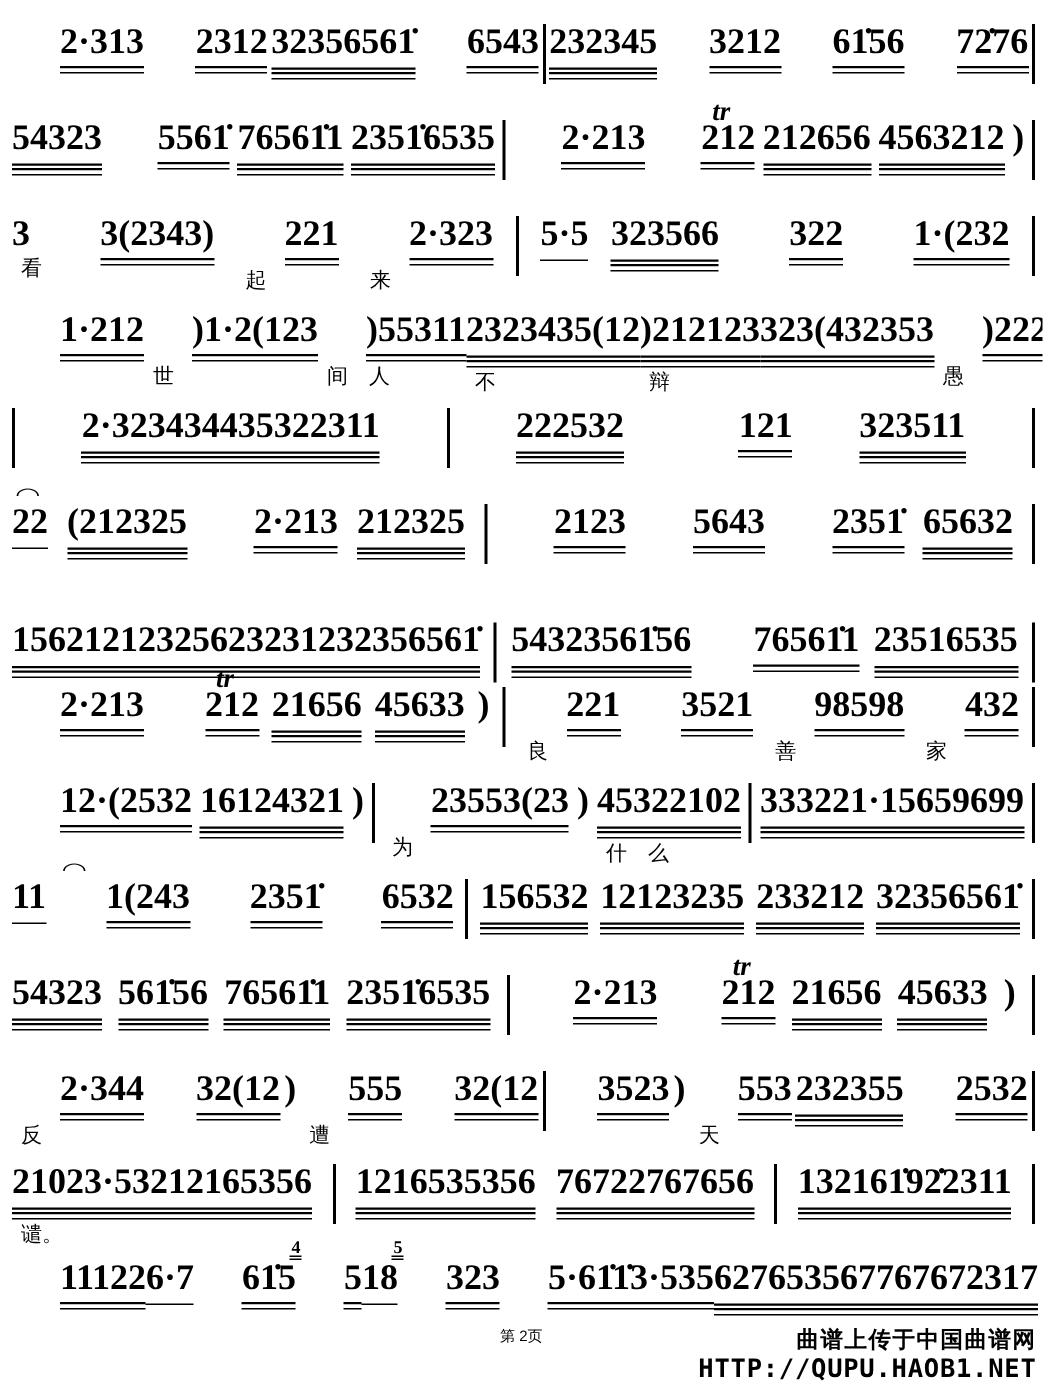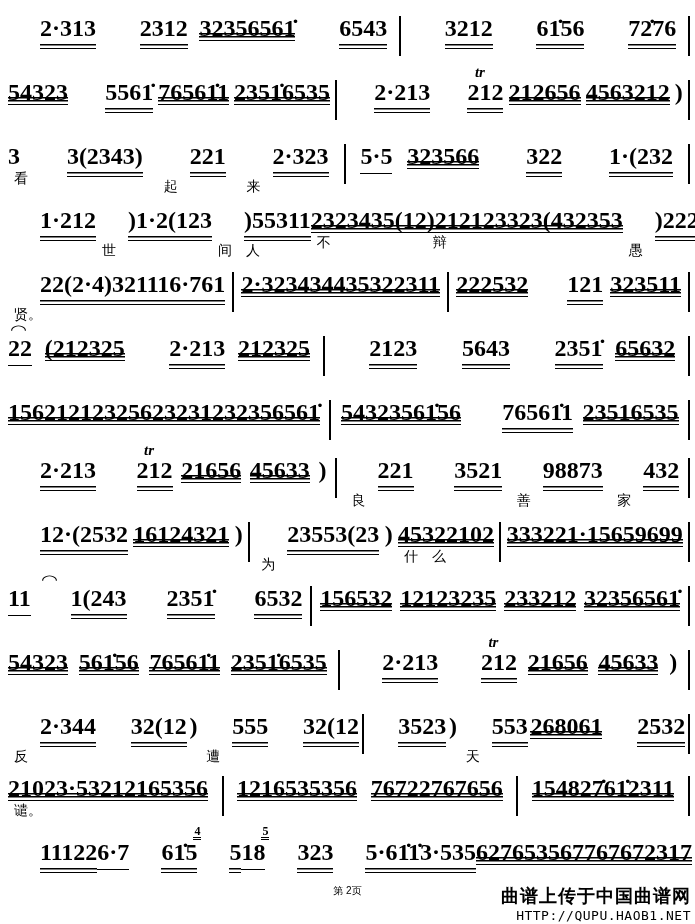--- a/index.html
+++ b/index.html
@@ -17,63 +17,64 @@
     display:inline-block;font-weight:bold;font-size:24px;line-height:1.05;
     white-space:nowrap;letter-spacing:0px;
   }
   .u1{padding-bottom:5px;background-image:linear-gradient(#000,#000);
       background-repeat:no-repeat;background-size:100% 1.5px;background-position:0 100%;}
   .u2{padding-bottom:8px;
       background-image:linear-gradient(#000,#000),linear-gradient(#000,#000);
       background-repeat:no-repeat;
       background-size:100% 1.5px,100% 1.5px;
       background-position:0 100%,0 calc(100% - 3.5px);margin-left:32px;}
-  .u3{padding-bottom:0;
+  .u3{padding-bottom:12px;
       background-image:linear-gradient(#000,#000),linear-gradient(#000,#000),linear-gradient(#000,#000);
       background-repeat:no-repeat;
       background-size:100% 1.5px,100% 1.5px,100% 1.5px;
       background-position:0 100%,0 calc(100% - 3.5px),0 calc(100% - 7px);}
   .bar{width:2px;height:40px;background:#000;margin-top:0;}
   .lyric{
     position:absolute;top:100%;left:6px;margin-top:1px;
     font-family:"Liberation Sans",sans-serif;font-size:14px;white-space:pre;
   }
   .orn{position:absolute;line-height:1;}
-  .orn-tr{top:-15px;left:58%;font-style:italic;font-size:15px;font-weight:bold;}
+  .orn-tr{top:-15px;left:58%;font-style:italic;font-size:18px;font-weight:bold;}
   .orn-arc{top:-13px;left:2px;font-size:13px;transform:scaleX(1.5);transform-origin:left;}
   .orn-grace{
     top:-15px;left:-4px;font-size:12px;font-weight:bold;
     border-bottom:3px double #000;padding:0 1px;
   }
   .page-num{
     position:absolute;top:884px;left:0;right:0;text-align:center;
     font-family:"Liberation Sans",sans-serif;font-size:10px;
   }
   .credit{
     position:absolute;right:4px;bottom:1px;text-align:right;
     font-family:"Liberation Sans",sans-serif;
   }
-  .credit-cn{font-size:18px;font-weight:bold;letter-spacing:1px;}
-  .credit-url{font-family:"DejaVu Sans Mono",monospace;font-size:13px;font-weight:normal;letter-spacing:0.5px;}
+  .credit-cn{font-size:15px;font-weight:bold;letter-spacing:1px;}
+  .credit-url{font-family:"DejaVu Sans Mono",monospace;font-size:17px;font-weight:bold;letter-spacing:0.5px;}
 </style>
 </head>
 <body>
 
 <div class="sheet">
   <div class="page-num">第 2页</div>
   <div class="credit">
     <div class="credit-cn">曲谱上传于中国曲谱网</div>
     <div class="credit-url">HTTP://QUPU.HAOB1.NET</div>
   </div>
 <div class="row" style="top: 16px;">
       <div class="group"><span class="note u2">2·313</span></div>
       <div class="group"><span class="note u2">2312</span></div>
       <div class="group"><span class="note u3">32356561̇</span></div>
       <div class="group"><span class="note u2">6543</span></div>
       <div class="bar"></div>
+      <div class="group"><span class="note u3">232345</span></div>
       <div class="group"><span class="note u2">3212</span></div>
       <div class="group"><span class="note u2">61̇56</span></div>
       <div class="group"><span class="note u2">72̇76</span></div>
       <div class="bar"></div>
     </div>
     <div class="row" style="top: 80px;">
       <div class="group"><span class="note u3">54323</span></div>
       <div class="group"><span class="note u2">5561̇</span></div>
       <div class="group"><span class="note u3">76561̇1</span></div>
       <div class="group"><span class="note u3">2351̇6535</span></div>
@@ -103,59 +104,58 @@
       <div class="group"><span class="note u2">)55311</span><span class="lyric">间　人</span></div>
       <div class="bar"></div>
       <div class="group"><span class="note u3">2323435(12</span><span class="lyric">不</span></div>
       <div class="group"><span class="note u3">)212123</span><span class="lyric">辩</span></div>
       <div class="bar"></div>
       <div class="group"><span class="note u3">323(432353</span></div>
       <div class="group"><span class="note u2">)2222</span><span class="lyric">愚</span></div>
       <div class="bar"></div>
     </div>
     <div class="row" style="top: 272px;">
-      <div class="group"><span class="note u2">22(2·4)321116·761</span><span class="lyric">贤。</span></div>
       <div class="bar"></div>
       <div class="group"><span class="note u3">2·323434435322311</span></div>
       <div class="bar"></div>
       <div class="group"><span class="note u3">222532</span></div>
       <div class="group"><span class="note u2">121</span></div>
       <div class="group"><span class="note u3">323511</span></div>
       <div class="bar"></div>
     </div>
     <div class="row" style="top: 336px;">
       <div class="group"><span class="note u1">22</span><span class="orn orn-arc">◠</span></div>
       <div class="group"><span class="note u3">(212325</span></div>
       <div class="group"><span class="note u2">2·213</span></div>
       <div class="group"><span class="note u3">212325</span></div>
       <div class="bar"></div>
       <div class="group"><span class="note u2">2123</span></div>
       <div class="group"><span class="note u2">5643</span></div>
       <div class="group"><span class="note u2">2351̇</span></div>
       <div class="group"><span class="note u3">65632</span></div>
       <div class="bar"></div>
     </div>
-    <div class="row" style="top: 400px;">
+    <div class="row" style="top: 415px;">
       <div class="group"><span class="note u3">15621212325623231232356561̇</span></div>
       <div class="bar"></div>
       <div class="group"><span class="note u3">54323561̇56</span></div>
       <div class="group"><span class="note u2">76561̇1</span></div>
       <div class="group"><span class="note u3">23516535</span></div>
       <div class="bar"></div>
     </div>
     <div class="row" style="top: 458px;">
       <div class="group"><span class="note u2">2·213</span></div>
       <div class="group"><span class="note u2">212</span><span class="orn orn-tr">tr</span></div>
       <div class="group"><span class="note u3">21656</span></div>
       <div class="group"><span class="note u3">45633</span></div>
       <div class="group"><span class="note">)</span></div>
       <div class="bar"></div>
       <div class="group"><span class="note u2">221</span><span class="lyric">良</span></div>
       <div class="group"><span class="note u2">3521</span></div>
-      <div class="group"><span class="note u2">98873</span><span class="lyric">善</span></div>
+      <div class="group"><span class="note u2">98598</span><span class="lyric">善</span></div>
       <div class="group"><span class="note u2">432</span><span class="lyric">家</span></div>
       <div class="bar"></div>
     </div>
     <div class="row" style="top: 522px;">
       <div class="group"><span class="note u2">12·(2532</span></div>
       <div class="group"><span class="note u3">16124321</span></div>
       <div class="group"><span class="note">)</span></div>
       <div class="bar"></div>
       <div class="group"><span class="note u2">23553(23</span><span class="lyric">为</span></div>
       <div class="group"><span class="note">)</span></div>
@@ -192,31 +192,31 @@
     <div class="row" style="top: 714px;">
       <div class="group"><span class="note u2">2·344</span><span class="lyric">反</span></div>
       <div class="group"><span class="note u2">32(12</span></div>
       <div class="group"><span class="note">)</span></div>
       <div class="group"><span class="note u2">555</span><span class="lyric">遭</span></div>
       <div class="group"><span class="note u2">32(12</span></div>
       <div class="bar"></div>
       <div class="group"><span class="note u2">3523</span></div>
       <div class="group"><span class="note">)</span></div>
       <div class="group"><span class="note u2">553</span><span class="lyric">天</span></div>
-      <div class="group"><span class="note u3">268061</span></div>
+      <div class="group"><span class="note u3">232355</span></div>
       <div class="group"><span class="note u2">2532</span></div>
       <div class="bar"></div>
     </div>
     <div class="row" style="top: 776px;">
       <div class="group"><span class="note u3">21023·53212165356</span><span class="lyric">谴。</span></div>
       <div class="bar"></div>
       <div class="group"><span class="note u3">1216535356</span></div>
       <div class="group"><span class="note u3">76722767656</span></div>
       <div class="bar"></div>
-      <div class="group"><span class="note u3">154827̇61̇2311</span></div>
+      <div class="group"><span class="note u3">132161̇92̇2311</span></div>
       <div class="bar"></div>
     </div>
     <div class="row" style="top: 840px;">
       <div class="group"><span class="note u2">11122</span></div>
       <div class="group"><span class="note u1">6·7</span></div>
       <div class="group"><span class="note u2">61̇5</span></div>
       <div class="group"><span class="note u2">5</span><span class="orn orn-grace">4</span></div>
       <div class="bar"></div>
       <div class="group"><span class="note u1">18</span></div>
       <div class="group"><span class="note u2">323</span><span class="orn orn-grace">5</span></div>

